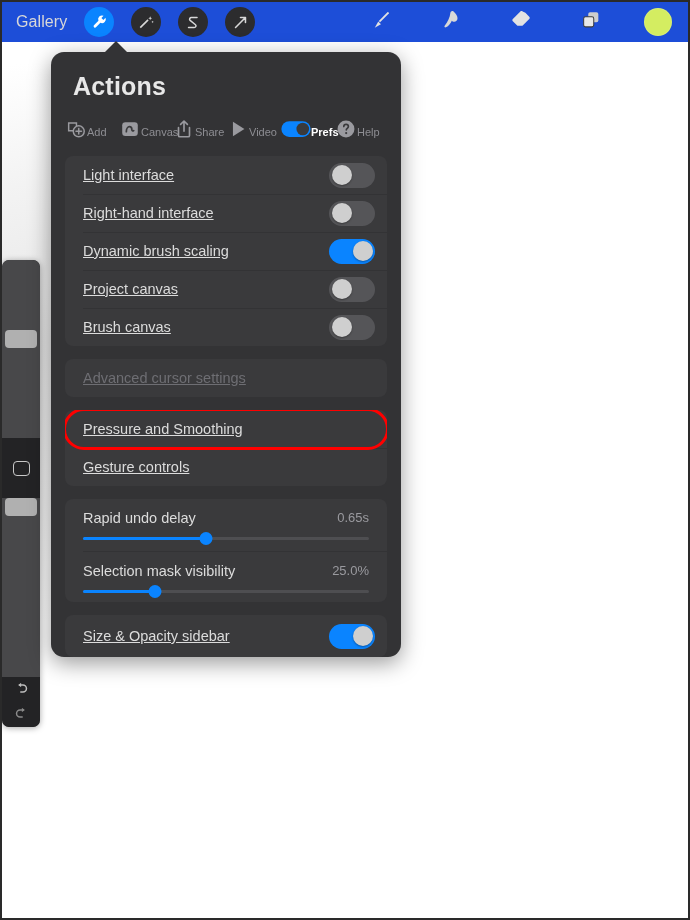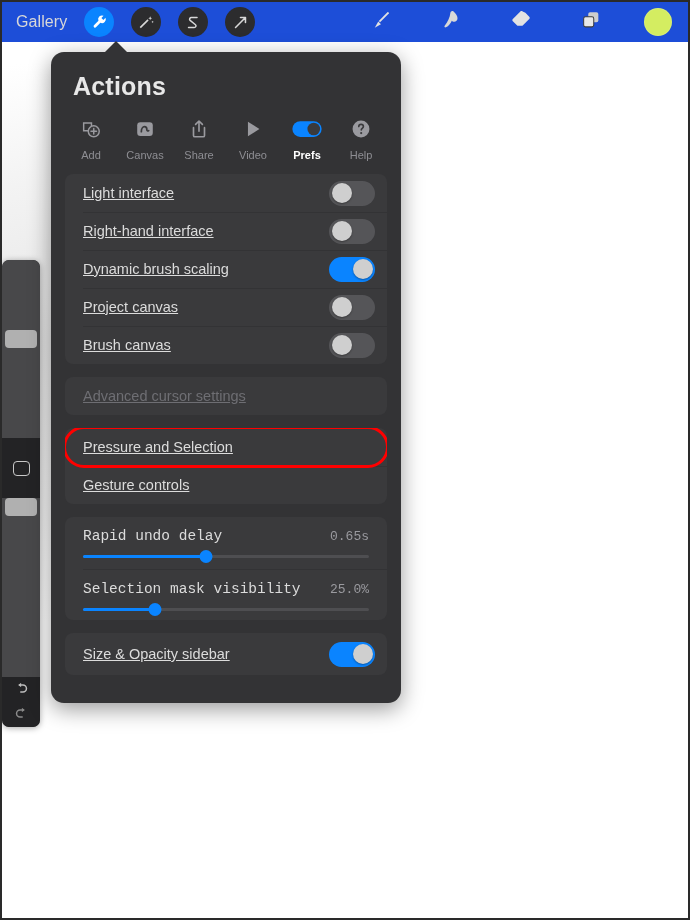--- a/index.html
+++ b/index.html
@@ -117,21 +117,21 @@
 
   
   .panel {
     position: absolute;
     left: 49px; top: 50px;
     width: 350px;
     background: #333335;
     border-radius: 13px;
     z-index: 50;
     box-shadow: 0 6px 22px rgba(0,0,0,.4);
-    padding: 0 0 28px 0;
+    padding: 0 0 0 0;
   }
   .panel-pointer {
     position: absolute;
     left: 53px; top: -11px;
     width: 0; height: 0;
     border-left: 12px solid transparent;
     border-right: 12px solid transparent;
     border-bottom: 12px solid #333335;
   }
   .panel-title {
@@ -144,21 +144,21 @@
 
   
   .tabs {
     display: flex;
     padding: 14px 14px 0 14px;
     justify-content: space-between;
   }
   .tab {
     width: 52px;
     display: flex;
-    flex-direction: column;
+    flex-direction: row;
     align-items: center;
   }
   .tab-icon {
     height: 28px;
     display: flex; align-items: center; justify-content: center;
   }
   .tab-label {
     margin-top: 6px;
     font-size: 11px;
     color: #8e8e93;
@@ -220,23 +220,22 @@
     border-radius: 19px;
     z-index: 2;
   }
 
   
   .slider-row {
     padding: 11px 18px 9px 18px;
   }
   .slider-head {
     display: flex;
-    align-items: center;
+    align-items: flex-start;
     justify-content: space-between;
-    font-family: Liberation Mono, monospace;
   }
   .slider-label { color: #dcdcdc; font-size: 14.5px; }
   .slider-value { color: #9a9a9f; font-size: 13px; }
   .track {
     position: relative;
     margin-top: 11px;
     height: 3px;
     background: #4e4e51;
     border-radius: 2px;
   }
@@ -471,21 +470,21 @@
     </div>
 
     <div class="group">
       <div class="row disabled">
         <span class="row-label">Advanced cursor settings</span>
       </div>
     </div>
 
     <div class="group">
       <div class="row highlighted">
-        <span class="row-label">Pressure and Selection</span>
+        <span class="row-label">Pressure and Smoothing</span>
       </div>
       <div class="row">
         <span class="row-label">Gesture controls</span>
       </div>
     </div>
 
     <div class="group">
       <div class="slider-row">
         <div class="slider-head">
           <span class="slider-label">Rapid undo delay</span>

